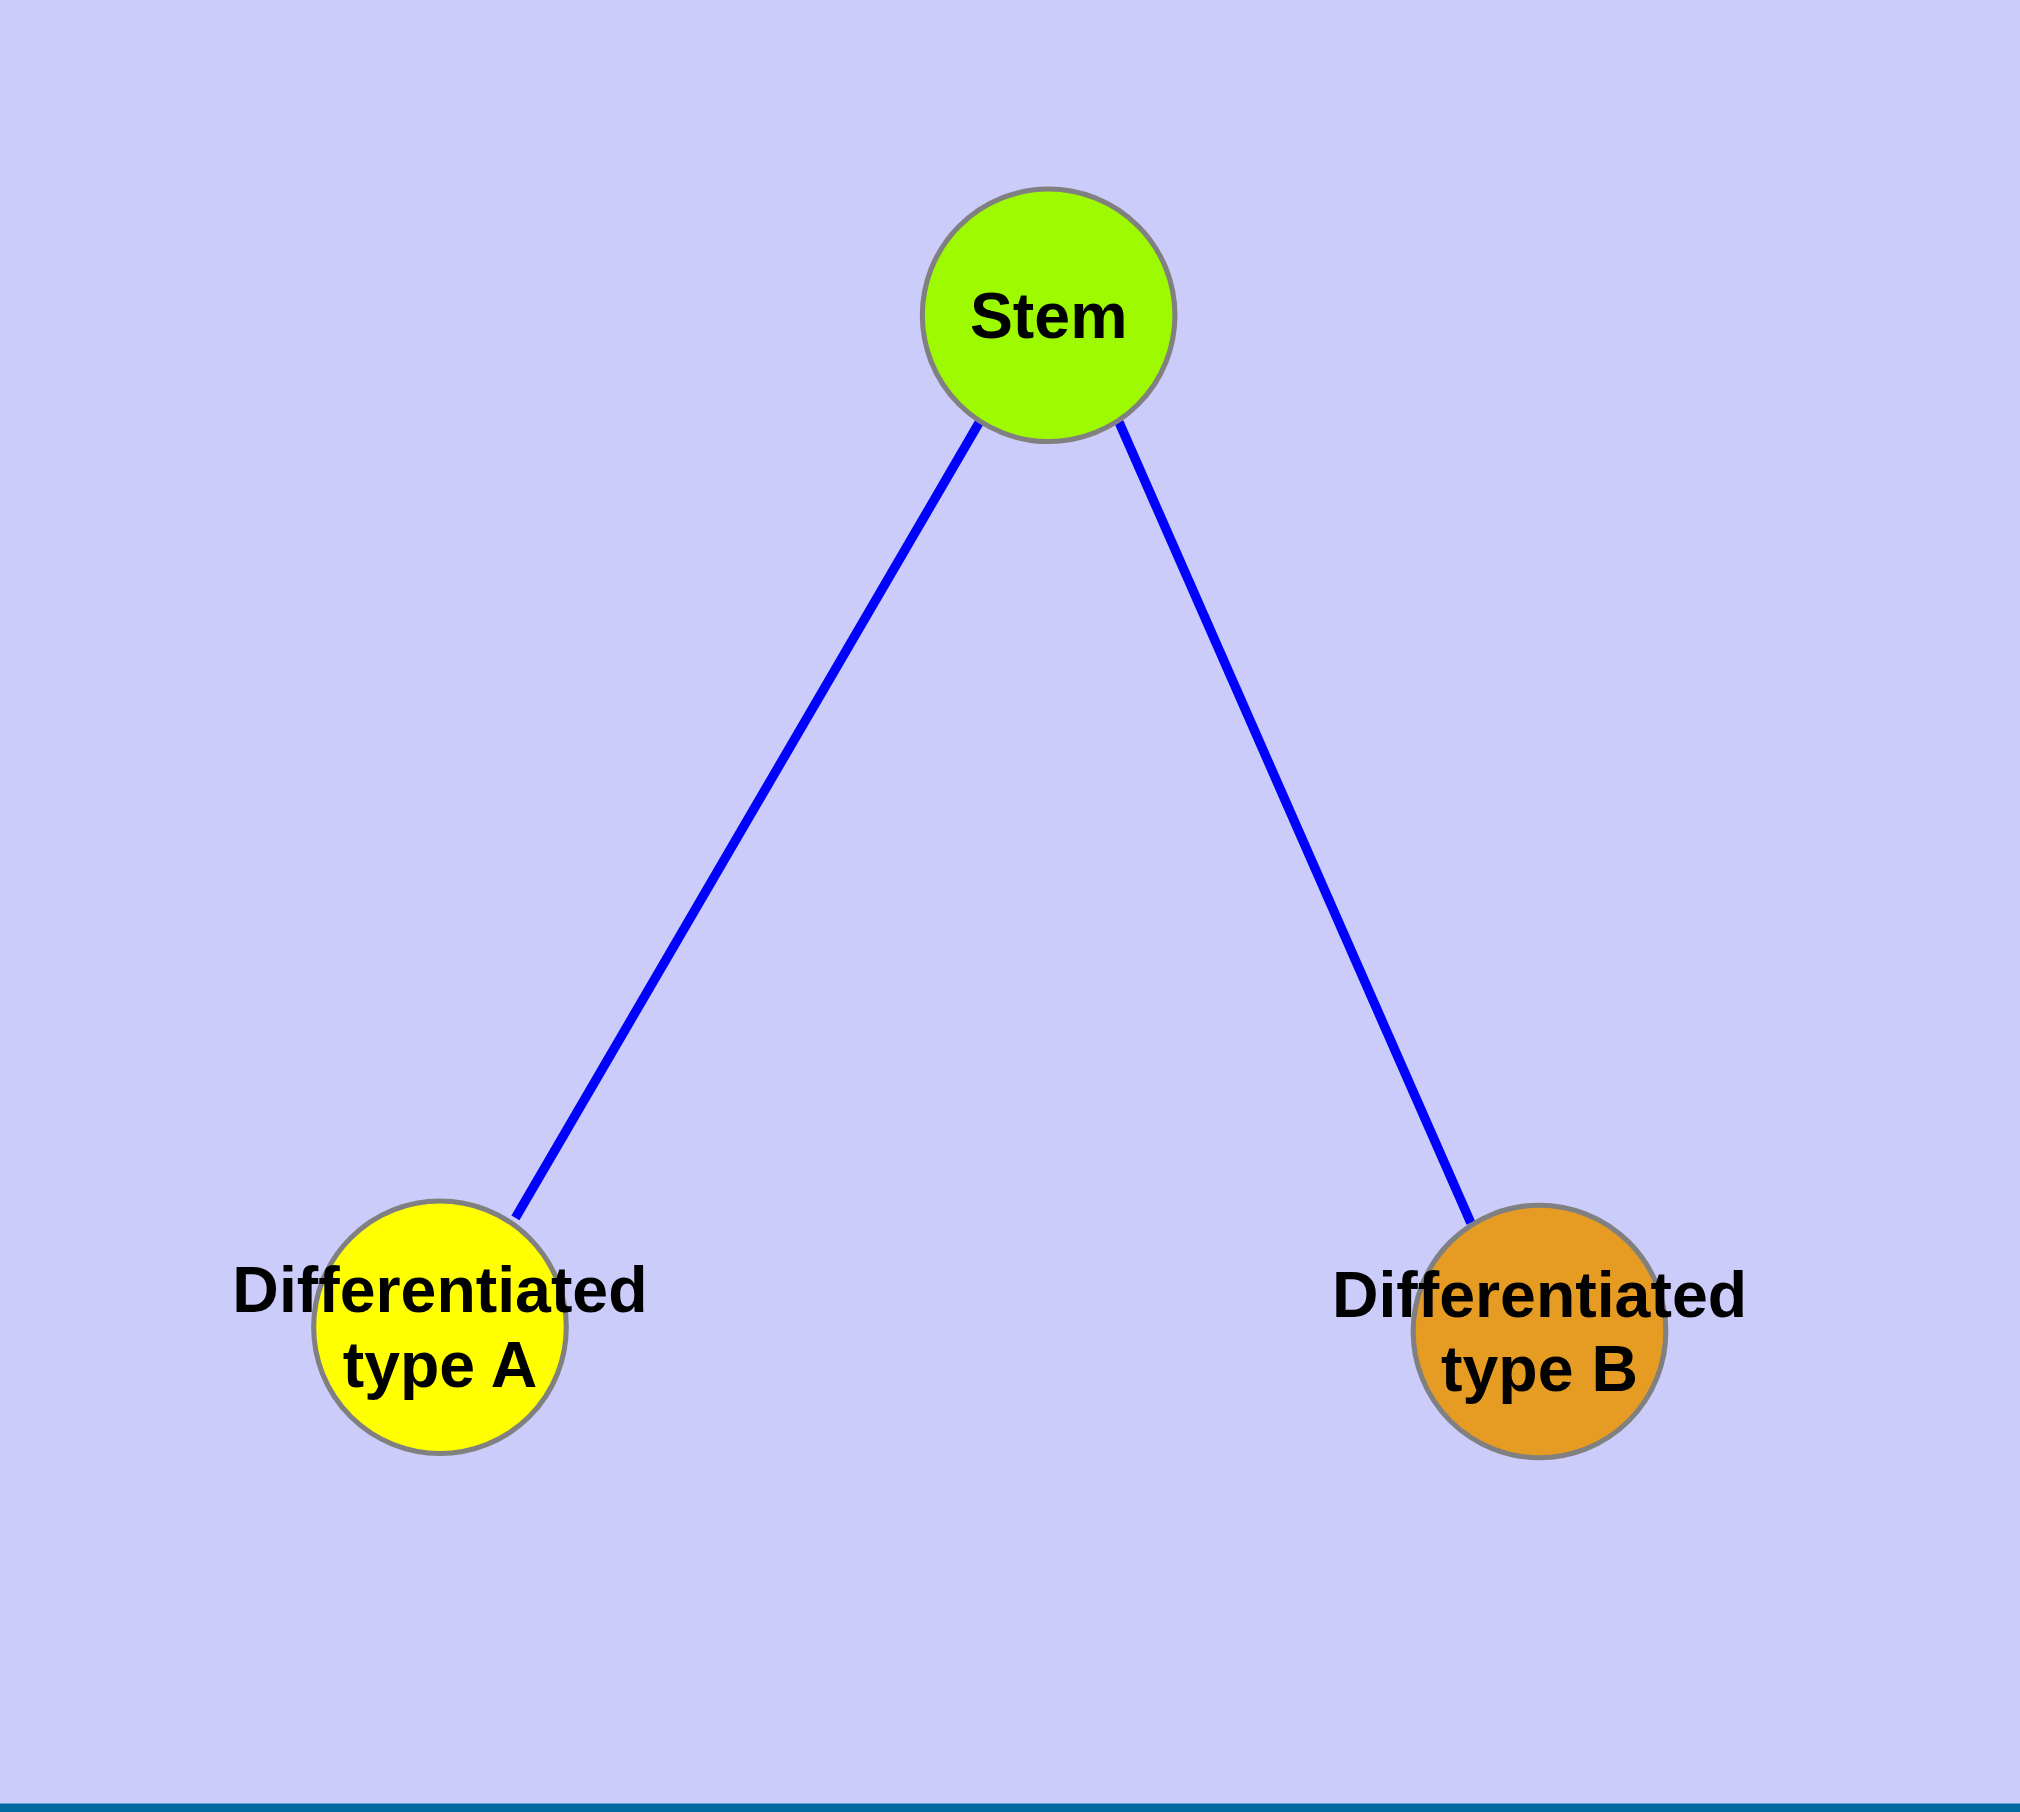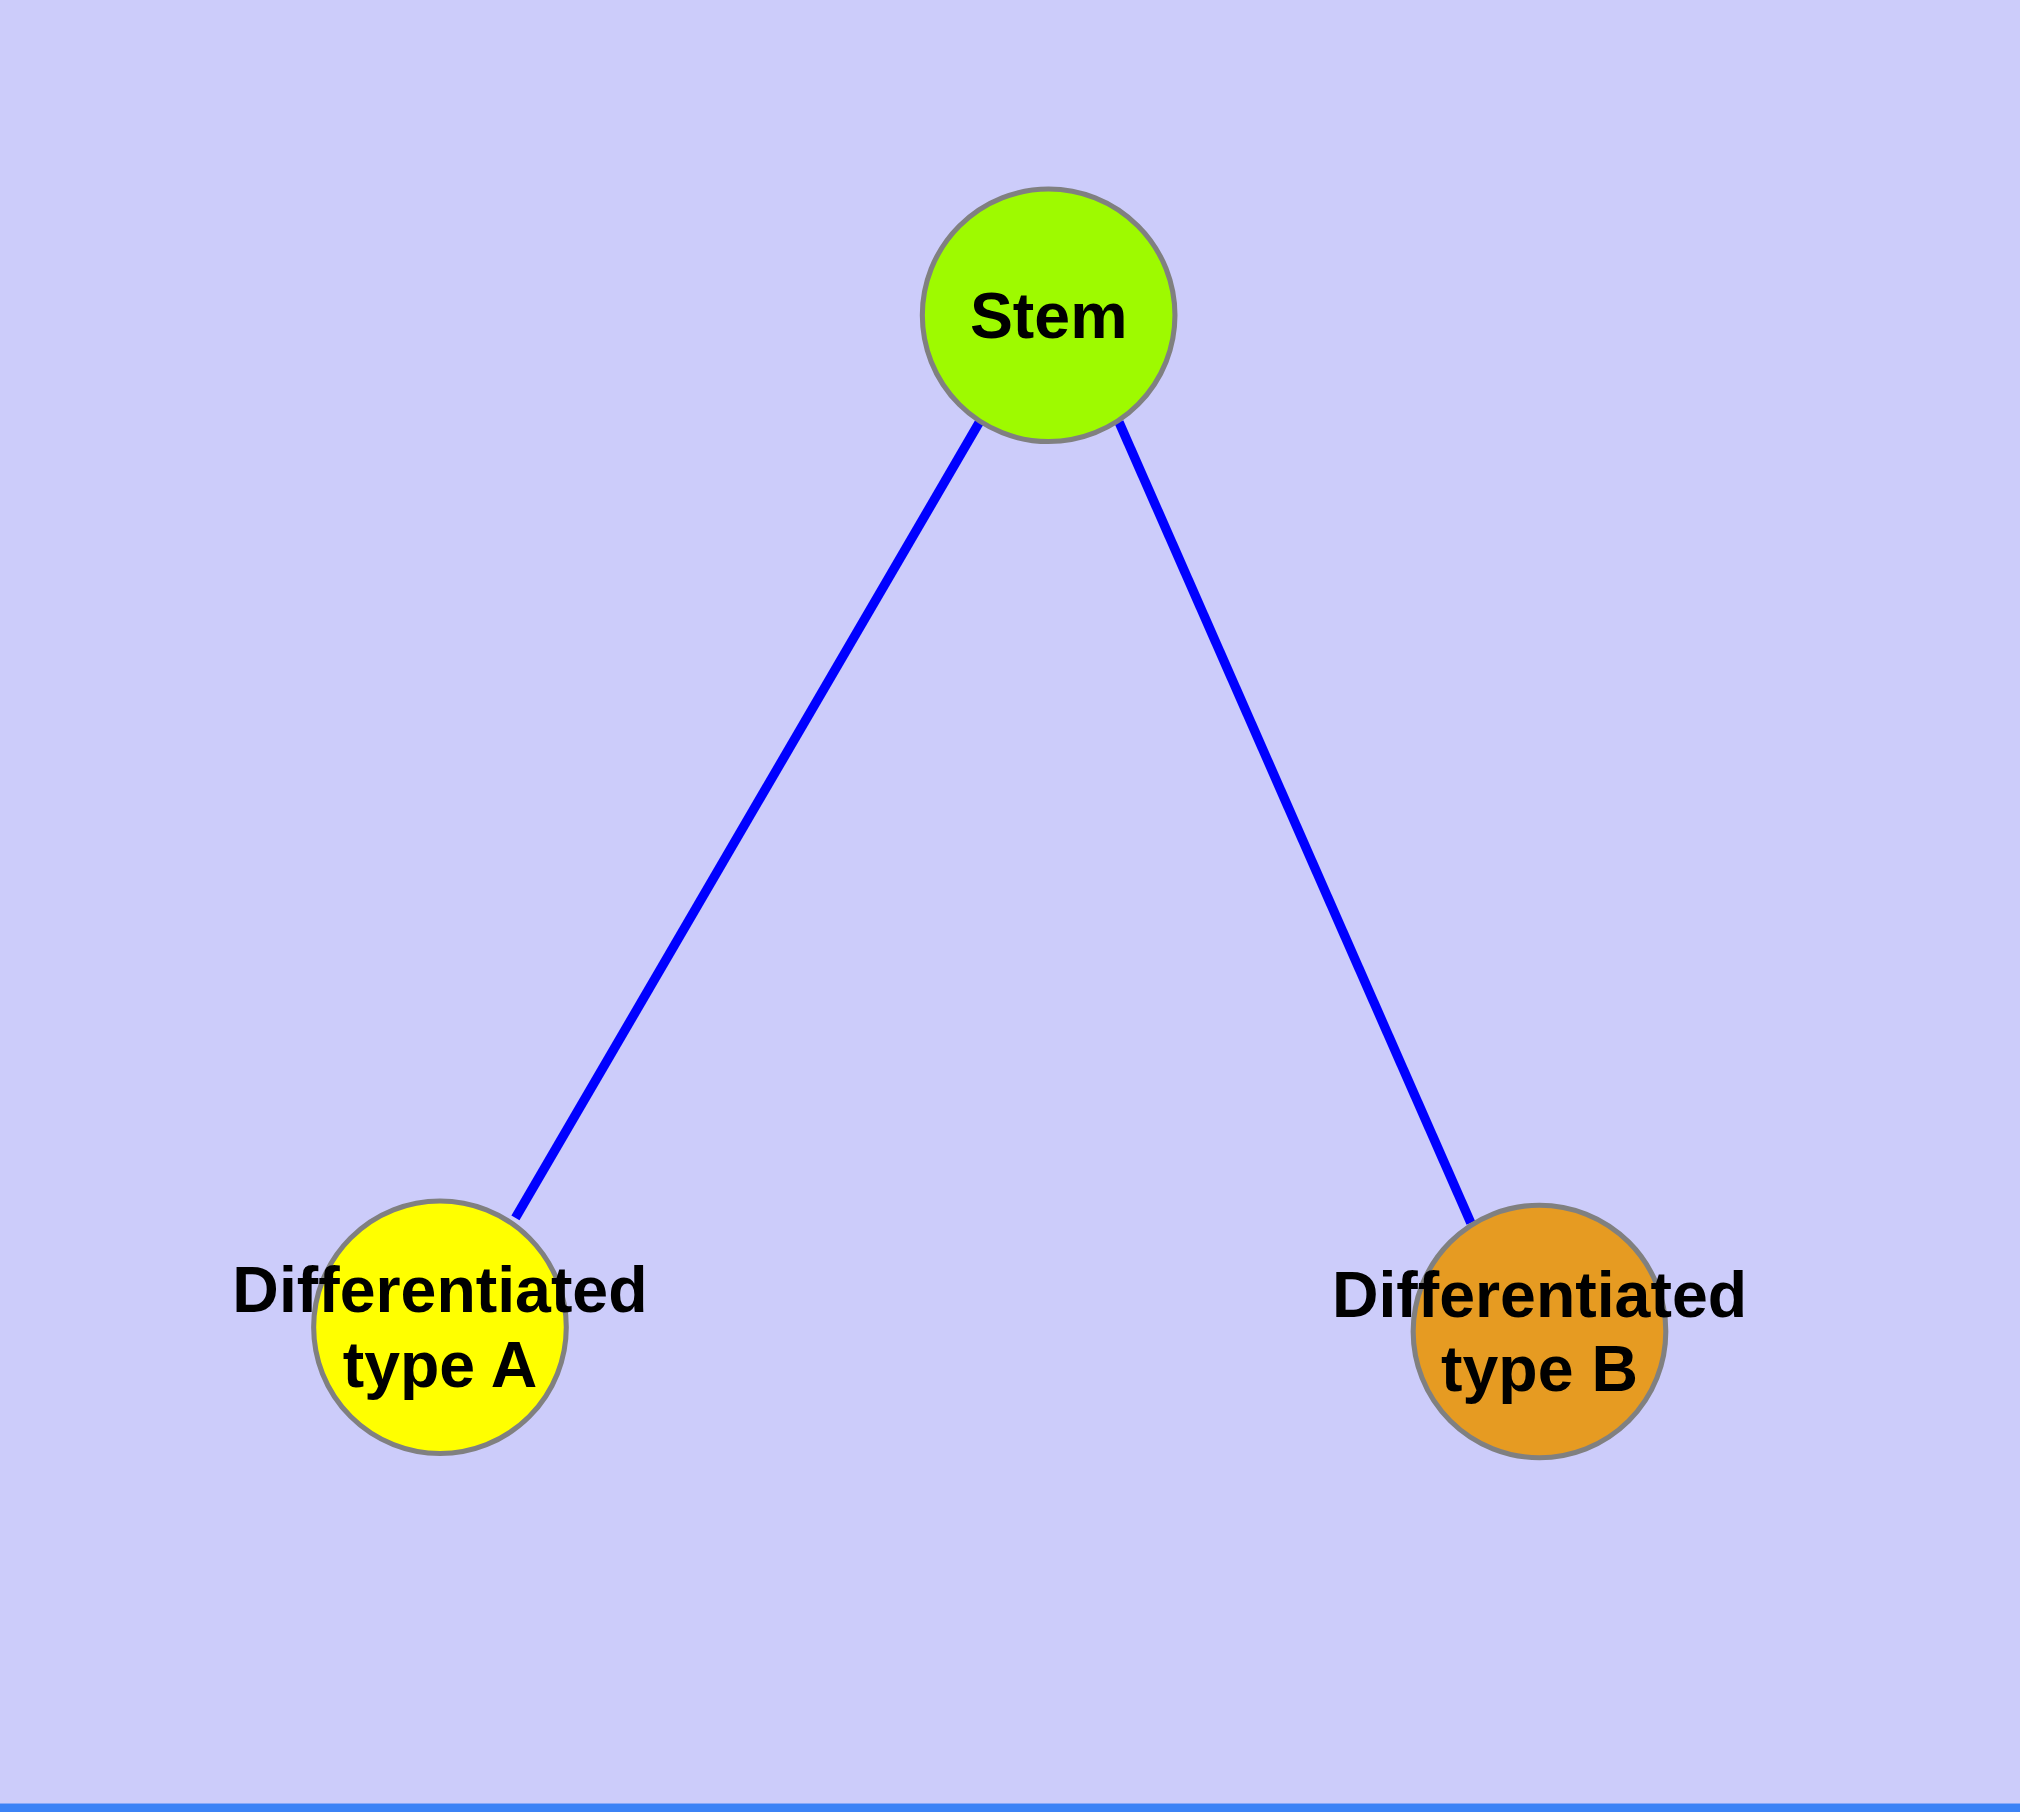--- a/index.html
+++ b/index.html
@@ -31,21 +31,21 @@
     font-family: "Liberation Sans", sans-serif;
     font-weight: bold;
     fill: #000000;
     text-anchor: middle;
     paint-order: normal;
   }
 </style>
 </head>
 <body>
 
-<div id="graph-canvas" style="background: #3b82f6;">
+<div id="graph-canvas" style="background: #0369a1;">
   <svg id="graph-svg" viewBox="0 0 2384 2138" preserveAspectRatio="none" xmlns="http://www.w3.org/2000/svg">
 
     <rect id="bg-rect" x="0" y="0" width="2384" height="2128" fill="#CCCCFA"></rect>
 
     <g id="edges-layer">
         <line x1="1156" y1="497" x2="608" y2="1437" stroke="#0000FF" stroke-width="11" stroke-linecap="butt"></line>
         <line x1="1320" y1="498" x2="1735" y2="1443" stroke="#0000FF" stroke-width="11" stroke-linecap="butt"></line>
       </g>
     <g id="nodes-layer">
         <circle cx="1237" cy="372" r="149" fill="#9EFA00" stroke="#808080" stroke-width="6"></circle>

